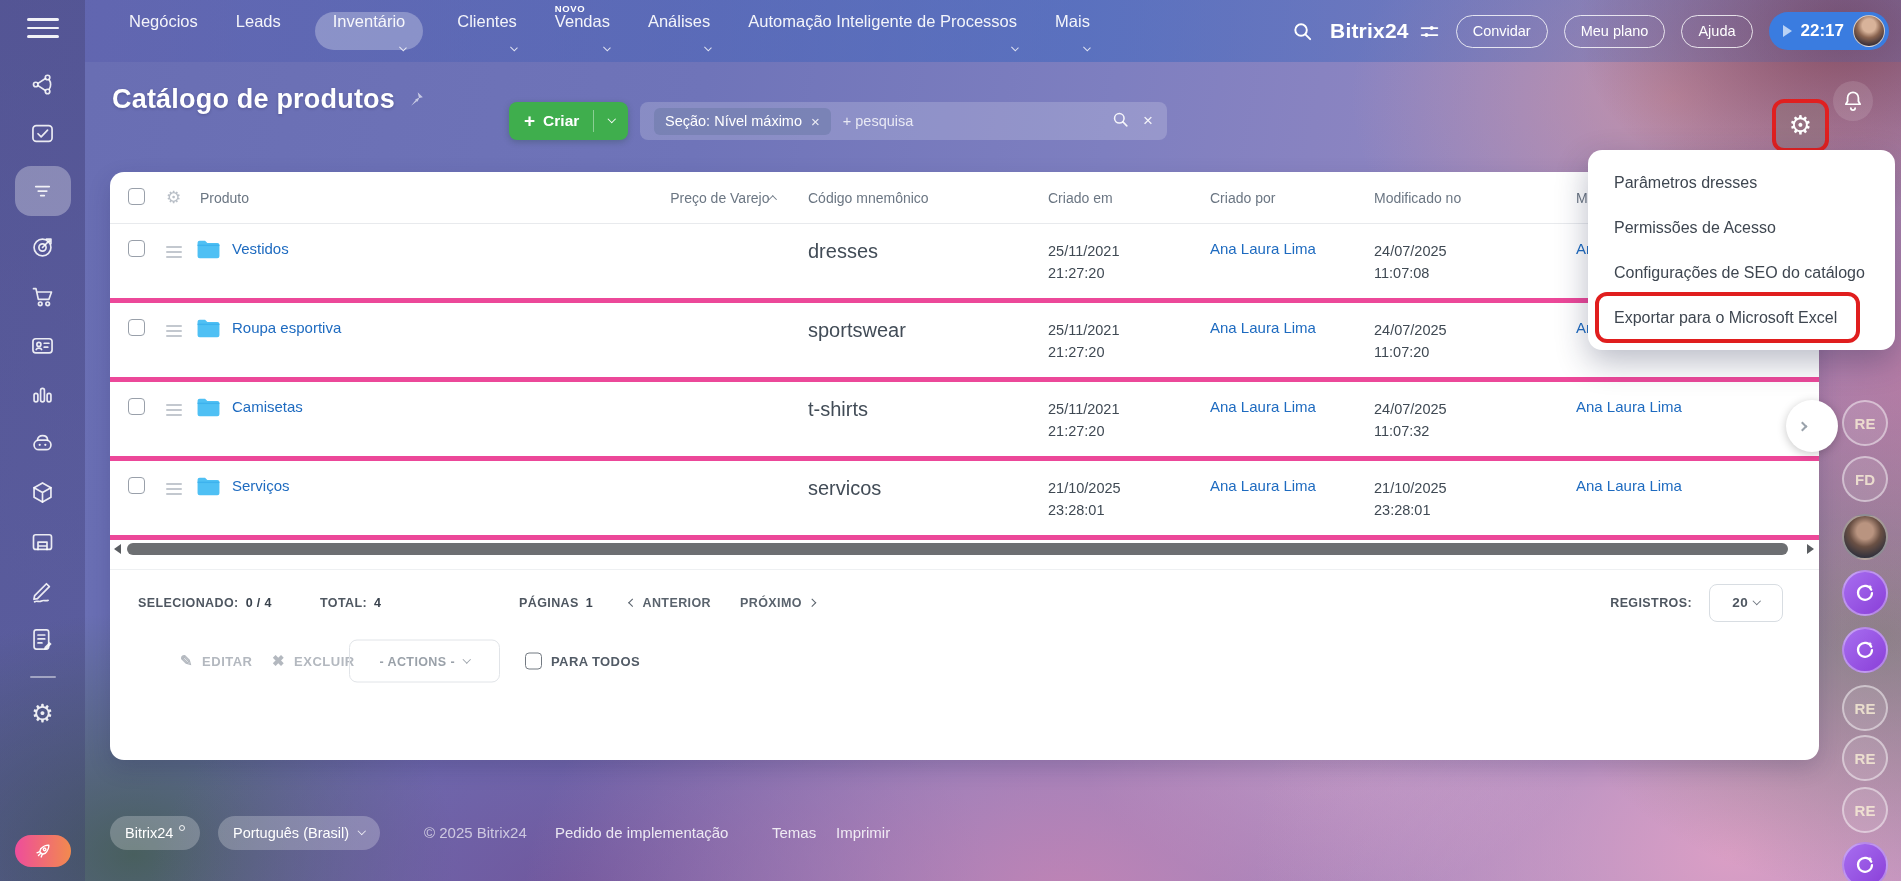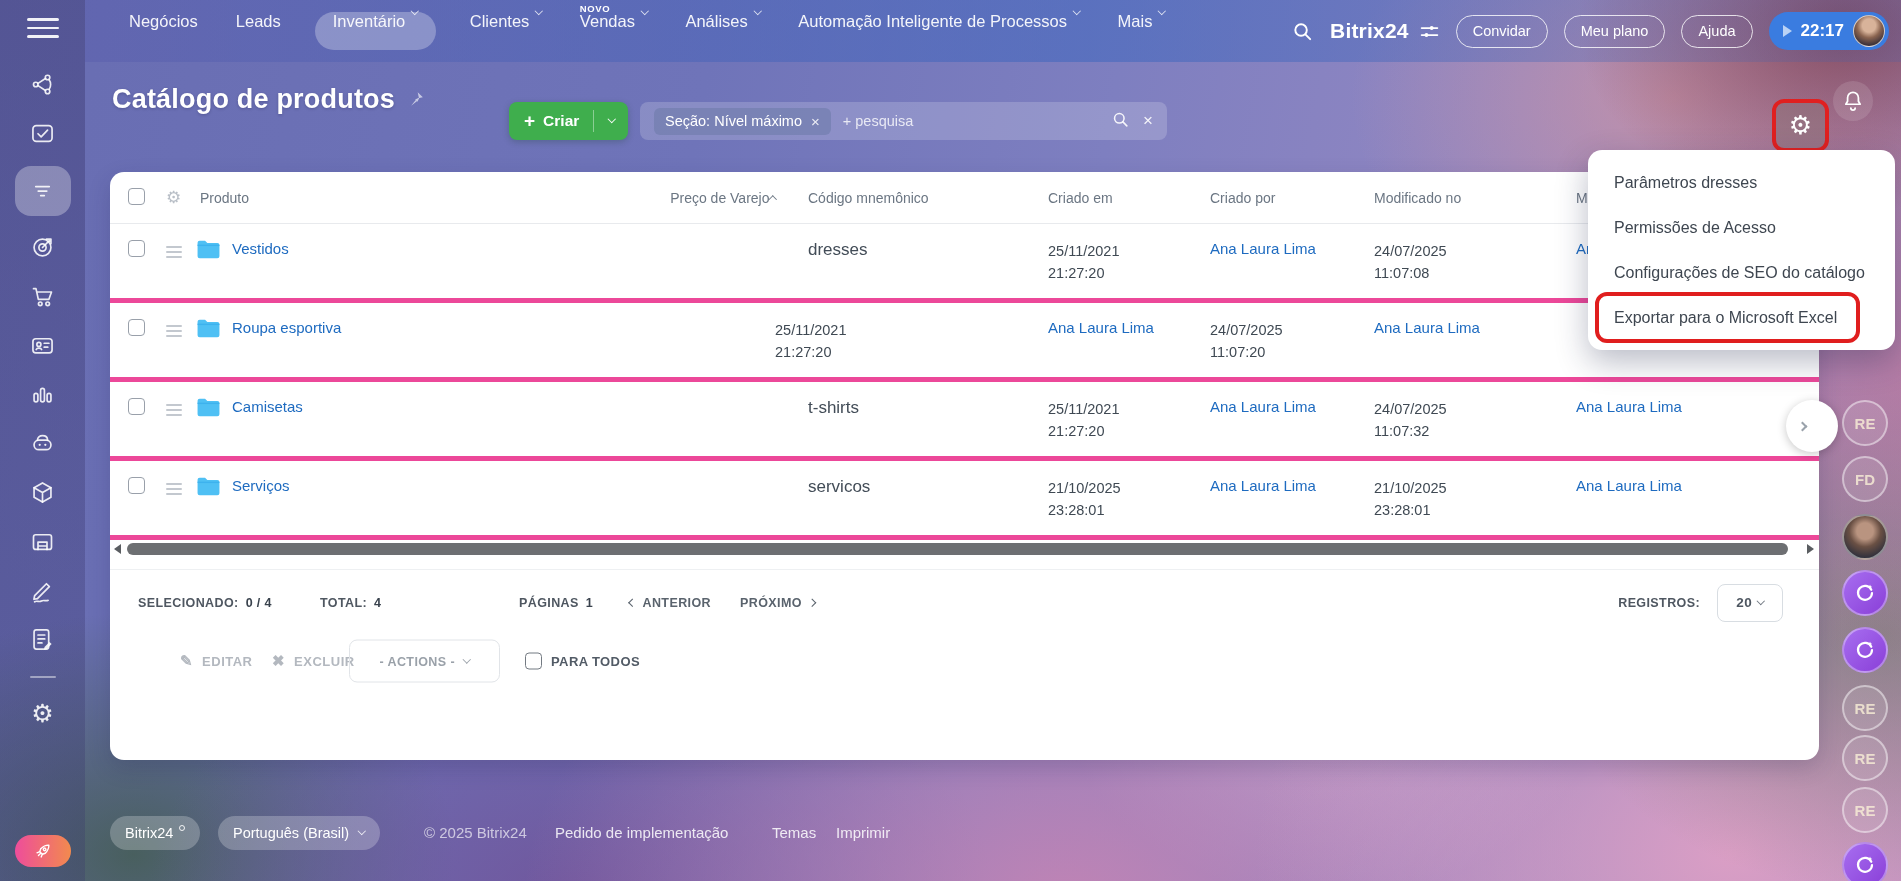--- a/index.html
+++ b/index.html
@@ -31,22 +31,22 @@
   .side-ic.active{width:56px;height:50px;background:rgba(255,255,255,.3);border-radius:16px;}
   .side-div{width:26px;height:2px;background:rgba(255,255,255,.45);border-radius:1px;margin:4px 0;}
   .side-gear{font-size:25px;color:rgba(255,255,255,.9);line-height:1;}
   .rocket-pill{margin-top:auto;width:56px;height:32px;border-radius:16px;
     background:linear-gradient(90deg,#ee4d9b,#f28a4e);display:flex;align-items:center;justify-content:center;}
   .rocket-pill svg{width:22px;height:22px;stroke:#fff;fill:none;stroke-width:1.5;stroke-linecap:round;stroke-linejoin:round;}
   
   .topbar{position:absolute;left:85px;top:0;right:0;height:62px;display:flex;align-items:center;
     background:linear-gradient(90deg,rgba(88,92,172,.45),rgba(62,102,190,.55) 55%,rgba(60,95,175,.22) 94%);}
   .nav{display:flex;align-items:center;gap:30px;margin-left:40px;}
-  .nav-item{position:relative;display:flex;align-items:flex-start;gap:7px;height:38px;padding:0 4px;
-    color:rgba(255,255,255,.93);font-size:16.5px;cursor:pointer;white-space:nowrap;}
+  .nav-item{position:relative;display:flex;align-items:flex-end;gap:18px;height:38px;padding:0 4px;
+    color:rgba(255,255,255,.93);font-size:16.5px;cursor:pointer;white-space:nowrap;flex-direction:column;}
   .nav-item.active{background:rgba(255,255,255,.28);border-radius:20px;padding:0 18px;}
   .novo{position:absolute;top:-9px;left:4px;font-size:9.5px;font-weight:bold;letter-spacing:.6px;color:#fff;}
   .chev{width:7px;height:7px;border-right:2px solid currentColor;border-bottom:2px solid currentColor;display:inline-block;}
   .chev.sm{width:5.5px;height:5.5px;border-width:1.6px;}
   .chev.down{transform:rotate(45deg);margin-top:-4px;}
   .chev.up{transform:rotate(-135deg);margin-top:4px;}
   .chev.left{transform:rotate(135deg);}
   .chev.right{transform:rotate(-45deg);}
   .nav-item .chev{color:rgba(255,255,255,.8);}
   .tb-right{margin-left:auto;display:flex;align-items:center;gap:16px;padding-right:12px;}
@@ -94,37 +94,37 @@
   .th-price{display:flex;justify-content:flex-end;align-items:center;gap:0;cursor:pointer;}
   .th-price .chev{color:#6b7683;}
   .pl{padding-left:33px;}
   .trow{height:79px;border-bottom:5px solid #ec4899;}
   .trow>div{padding-top:16px;}
   .cb{width:17px;height:17px;border:1.5px solid #99a0aa;border-radius:4px;background:#fff;display:inline-block;cursor:pointer;}
   .drag{display:flex;flex-direction:column;gap:3px;width:16px;margin-top:6px;cursor:grab;}
   .drag span{height:2px;background:#c3c8cf;border-radius:1px;}
   .folder svg{width:25px;height:21px;margin-top:-1px;}
   .plink{color:#1e6bc0;font-size:15px;text-decoration:none;cursor:pointer;}
-  .cell-code{color:#424c57;font-size:17px;}
+  .cell-code{color:#424c57;font-size:20px;}
   .dt{color:#3f4953;font-size:14.5px;line-height:1.55;}
   .dt span{display:block;}
   
   .hscroll{position:absolute;left:17px;top:371px;width:1661px;height:12px;background:#6d6f72;border-radius:7px;cursor:pointer;}
   .sb-arr{position:absolute;top:372px;width:0;height:0;border-top:5.5px solid transparent;border-bottom:5.5px solid transparent;cursor:pointer;}
   .sb-l{left:4px;border-right:7px solid #5a5d61;}
   .sb-r{right:5px;border-left:7px solid #5a5d61;}
   
   .pgrow{position:absolute;left:0;right:0;top:397px;height:66px;border-top:1px solid #eef0f2;
     font-size:12.5px;font-weight:bold;letter-spacing:.4px;color:#4f5761;}
   .pgrow>div{position:absolute;top:50%;transform:translateY(-50%);display:flex;align-items:center;gap:7px;white-space:nowrap;}
   .pg-sel{left:28px;}.pg-total{left:210px;}.pg-pages{left:409px;}
   .pg-prev{left:520px;color:#5a636d;cursor:pointer;}.pg-next{left:630px;color:#5a636d;cursor:pointer;}
   .pg-right{right:36px;}
   .pg-val{color:#39424d;}
-  .sel-box{width:66px;height:38px;border:1px solid #d8dde2;border-radius:8px;display:flex;align-items:center;
+  .sel-box{width:74px;height:38px;border:1px solid #d8dde2;border-radius:8px;display:flex;align-items:center;
     justify-content:center;gap:6px;color:#4f5761;font-size:13.5px;cursor:pointer;margin-left:10px;}
   .sel-box .chev{color:#6b737d;}
   
   .actrow{position:absolute;left:0;top:466px;height:46px;width:100%;}
   .actrow>div{position:absolute;top:50%;transform:translateY(-50%);display:flex;align-items:center;gap:9px;white-space:nowrap;}
   .act-edit{left:70px;color:#b3b8bf;font-weight:bold;font-size:13px;letter-spacing:.5px;cursor:pointer;}
   .act-del{left:162px;color:#b3b8bf;font-weight:bold;font-size:13px;letter-spacing:.5px;cursor:pointer;}
   .act-ic{font-size:15px;}
   .act-menu{left:239px;width:151px;height:43px;border:1px solid #e1e4e8;border-radius:8px;justify-content:center;
     color:#9aa1a9;font-weight:bold;font-size:12.5px;letter-spacing:.4px;cursor:pointer;gap:13px;}
@@ -435,20 +435,21 @@
               <span></span>
               <span></span>
             </div>
           </div>
           <div class="folder"><svg viewBox="0 0 24 20">
               <path d="M1.5 3.5A2 2 0 0 1 3.5 1.5h5.2l2.2 2.3h9.6a2 2 0 0 1 2 2v10.7a2 2 0 0 1-2 2H3.5a2 2 0 0 1-2-2z" fill="#4fc0f4"></path>
               <path d="M1.5 6h21" stroke="#3db2ee" stroke-width="1.4"></path>
             </svg></div>
           <div><a class="plink">Roupa esportiva</a></div>
           <div></div>
+          <div class="cell-code pl">sportswear</div>
           <div class="dt">
             <span>25/11/2021</span>
             <span>21:27:20</span>
           </div>
           <div><a class="plink">Ana Laura Lima</a></div>
           <div class="dt">
             <span>24/07/2025</span>
             <span>11:07:20</span>
           </div>
           <div><a class="plink">Ana Laura Lima</a></div>

